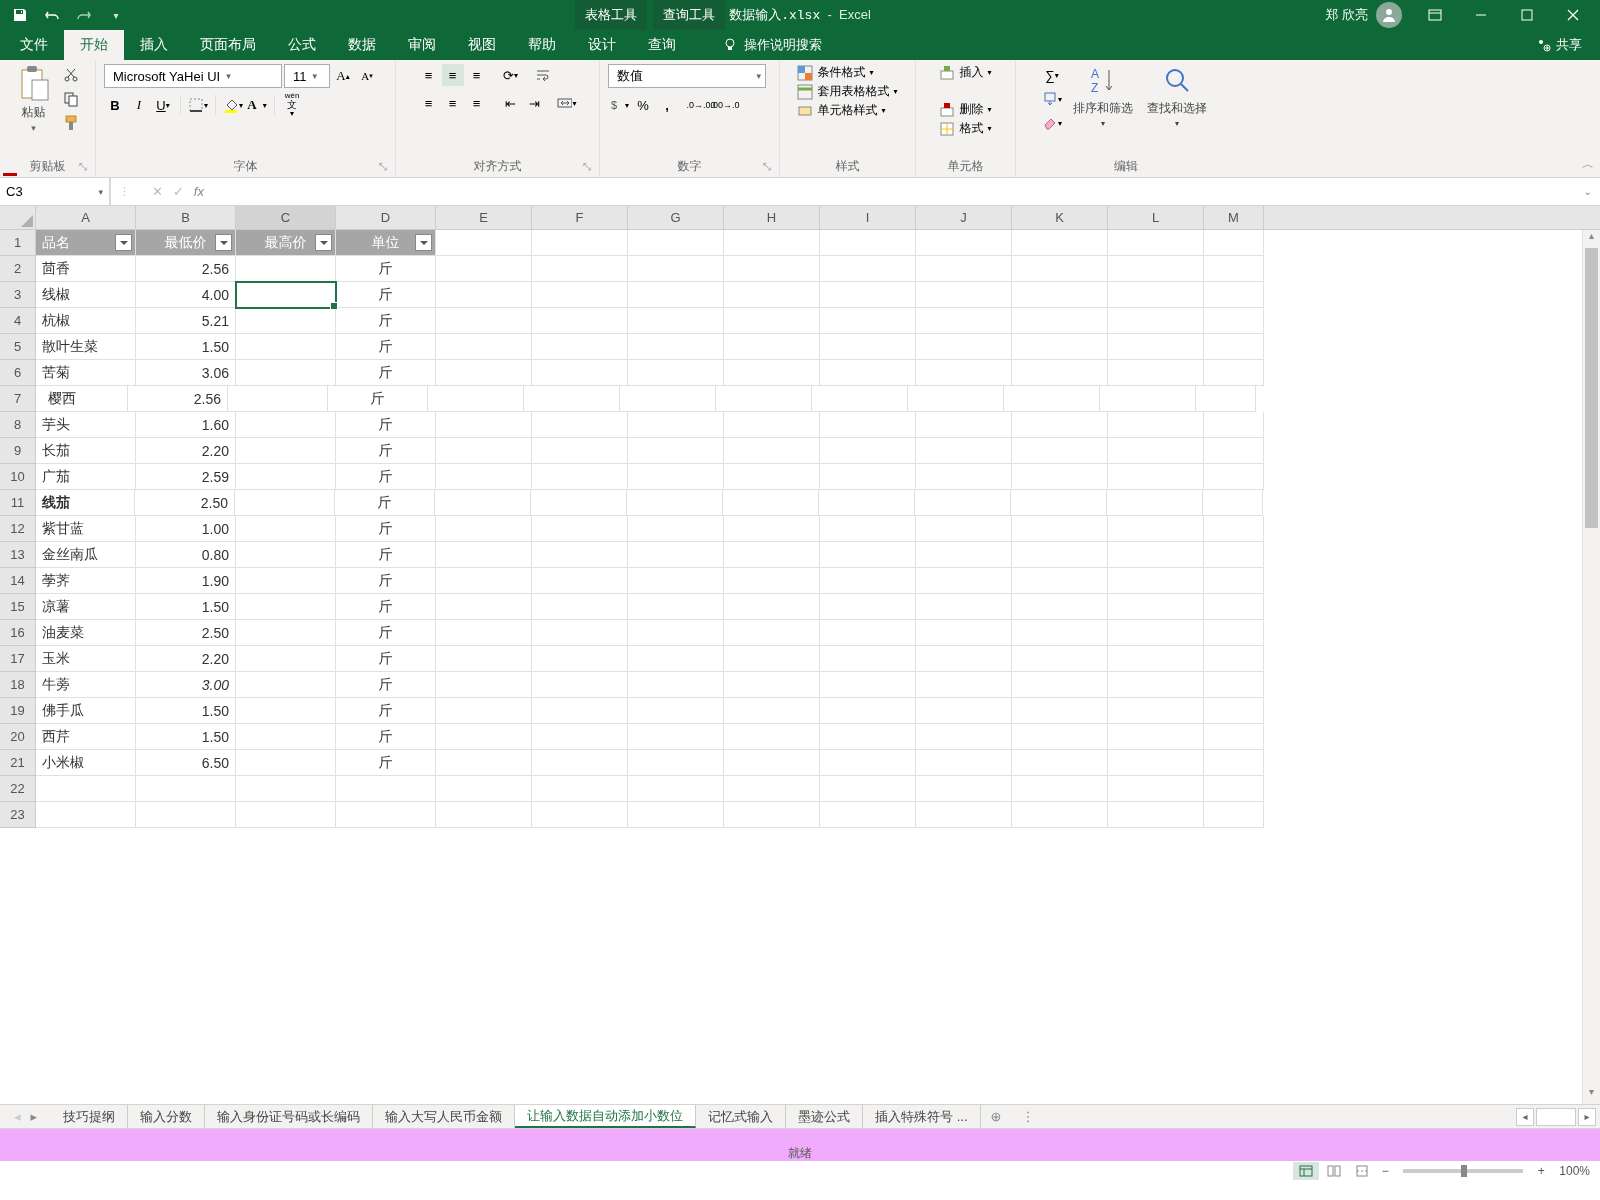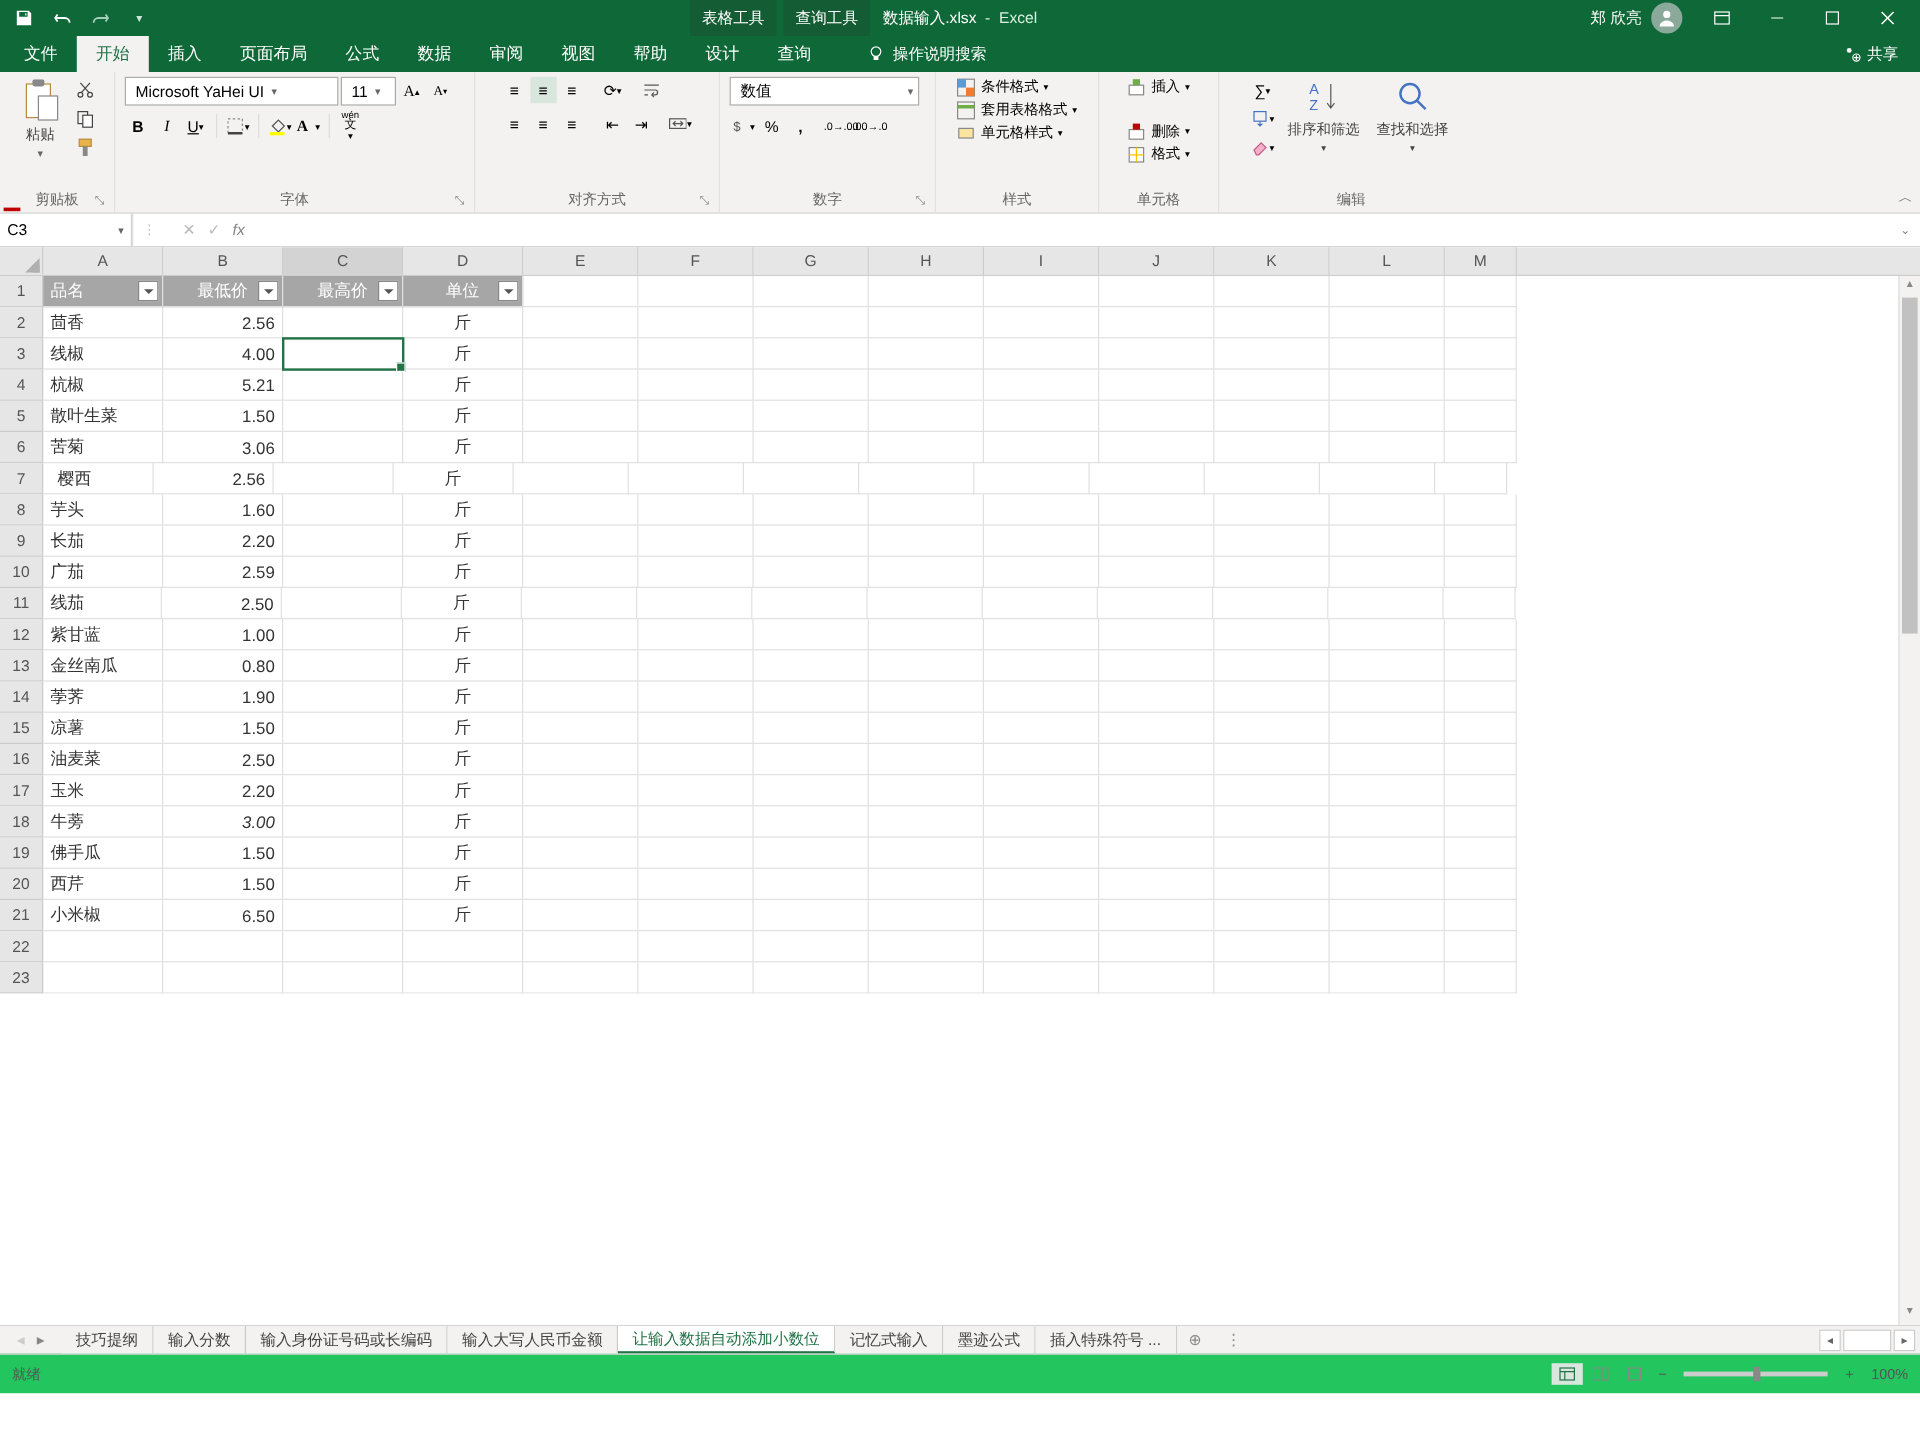--- a/index.html
+++ b/index.html
@@ -3,21 +3,21 @@
 <meta charset="utf-8">
 <style>
 * { box-sizing: border-box; margin: 0; padding: 0; font-family: "Microsoft YaHei UI", sans-serif; }
 body { width: 1600px; height: 1200px; background: #fff; overflow: hidden; font-size: 13px; }
 
 
 .titlebar { height: 30px; background: #0e6837; color: #fff; display: flex; align-items: center; position: relative; }
 .titlebar .qat { display: flex; gap: 4px; padding: 0 6px; align-items: center; }
 .titlebar .qat .qbtn { width: 28px; height: 24px; display: flex; align-items: center; justify-content: center; cursor: pointer; }
 .titlebar .title { position: absolute; left: 50%; transform: translateX(-50%); font-size: 13px; color: #d9efe2; }
-.titlebar .title .fname { color: #fff; }
+.titlebar .title .fname { color: #fff; font-family: Liberation Mono, monospace; }
 .titlebar .ctx { position: absolute; left: 575px; display: flex; gap: 6px; font-size: 13px;}
 .titlebar .ctx span { padding: 6px 10px; background: #145c34; }
 .titlebar .right { margin-left: auto; display: flex; align-items: center; padding-right: 4px; gap: 0;}
 .titlebar .user { display: flex; align-items: center; gap: 8px; padding: 0 10px; }
 .titlebar .avatar { width: 26px; height: 26px; border-radius: 50%; background: #8aa99b; display:flex;align-items:center;justify-content:center;}
 .titlebar .winbtn { width: 46px; height: 30px; display: flex; align-items: center; justify-content: center; cursor: pointer; }
 
 
 .ribbontabs { height: 30px; background: #0e6837; display: flex; align-items: flex-end; padding: 0 4px; color: #fff; }
 .rtab { padding: 6px 16px; cursor: pointer; font-size: 14px; }
@@ -72,21 +72,21 @@
 .sheetbar { height:24px; border-top:1px solid #d4d4d4; display:flex; align-items:stretch; background:#f3f2f1; font-size:13px;}
 .sheetnav { display:flex; align-items:center; gap:10px; padding:0 14px; color:#888;}
 .sheettab { padding:0 12px; border-right:1px solid #ccc; display:flex; align-items:center; background:#f3f2f1; color:#444; cursor:pointer; white-space:nowrap;}
 .sheettab.active { background:#fff; color:#217346; border-bottom:2px solid #217346;}
 .newsheet { padding:0 10px; display:flex;align-items:center;color:#888;}
 .hscroll { margin-left:auto; display:flex; align-items:center; gap:2px; padding:0 4px;}
 .hscroll .sbtn { width:18px; height:18px; border:1px solid #ccc; background:#fff; display:flex;align-items:center;justify-content:center;font-size:10px;color:#666;}
 .hscroll .strack { width:40px; height:18px; border:1px solid #ccc; background:#fff;}
 
 
-.status { height:24px; background:#22c55e; border-top:1px solid #d4d4d4; display:flex; align-items:center; padding:16px 10px; font-size:12px; color:#555;}
+.status { height:24px; background:#f0abfc; border-top:1px solid #d4d4d4; display:flex; align-items:center; padding:16px 10px; font-size:12px; color:#555;flex-direction:column;}
 .status .views { margin-left:auto; display:flex; gap:2px; align-items:center;}
 .status .vbtn { width:26px;height:18px;border:1px solid transparent; display:flex;align-items:center;justify-content:center;color:#888;}
 .status .vbtn.active{ background:#d8e6dd; color:#217346;}
 .status .zoomtrack { width:120px; height:4px; background:#ccc; margin:0 8px; position:relative;}
 .status .zoomtrack .thumb{ position:absolute; left:58px; top:-4px; width:6px; height:12px; background:#888;}
 .status .zbtn { width:16px; text-align:center; cursor:pointer;}
 
 svg { display:block;}
 .ico { width:16px;height:16px;}
 </style>
@@ -629,21 +629,21 @@
         <div class="cell l" style="width: 96px;"></div>
         <div class="cell l" style="width: 96px;"></div>
         <div class="cell l" style="width: 96px;"></div>
         <div class="cell l" style="width: 96px;"></div>
         <div class="cell l" style="width: 96px;"></div>
         <div class="cell l" style="width: 96px;"></div>
         <div class="cell l" style="width: 60px;"></div>
       </div>
       <div class="row-r">
         <div class="rh">11</div>
-        <div class="cell l" style="width: 99px;">线茄</div>
+        <div class="cell l" style="width: 99px; font-weight: bold;">线茄</div>
         <div class="cell r" style="width: 100px;">2.50</div>
         <div class="cell r" style="width: 100px;"></div>
         <div class="cell c" style="width: 100px;">斤</div>
         <div class="cell l" style="width: 96px;"></div>
         <div class="cell l" style="width: 96px;"></div>
         <div class="cell l" style="width: 96px;"></div>
         <div class="cell l" style="width: 96px;"></div>
         <div class="cell l" style="width: 96px;"></div>
         <div class="cell l" style="width: 96px;"></div>
         <div class="cell l" style="width: 96px;"></div>

